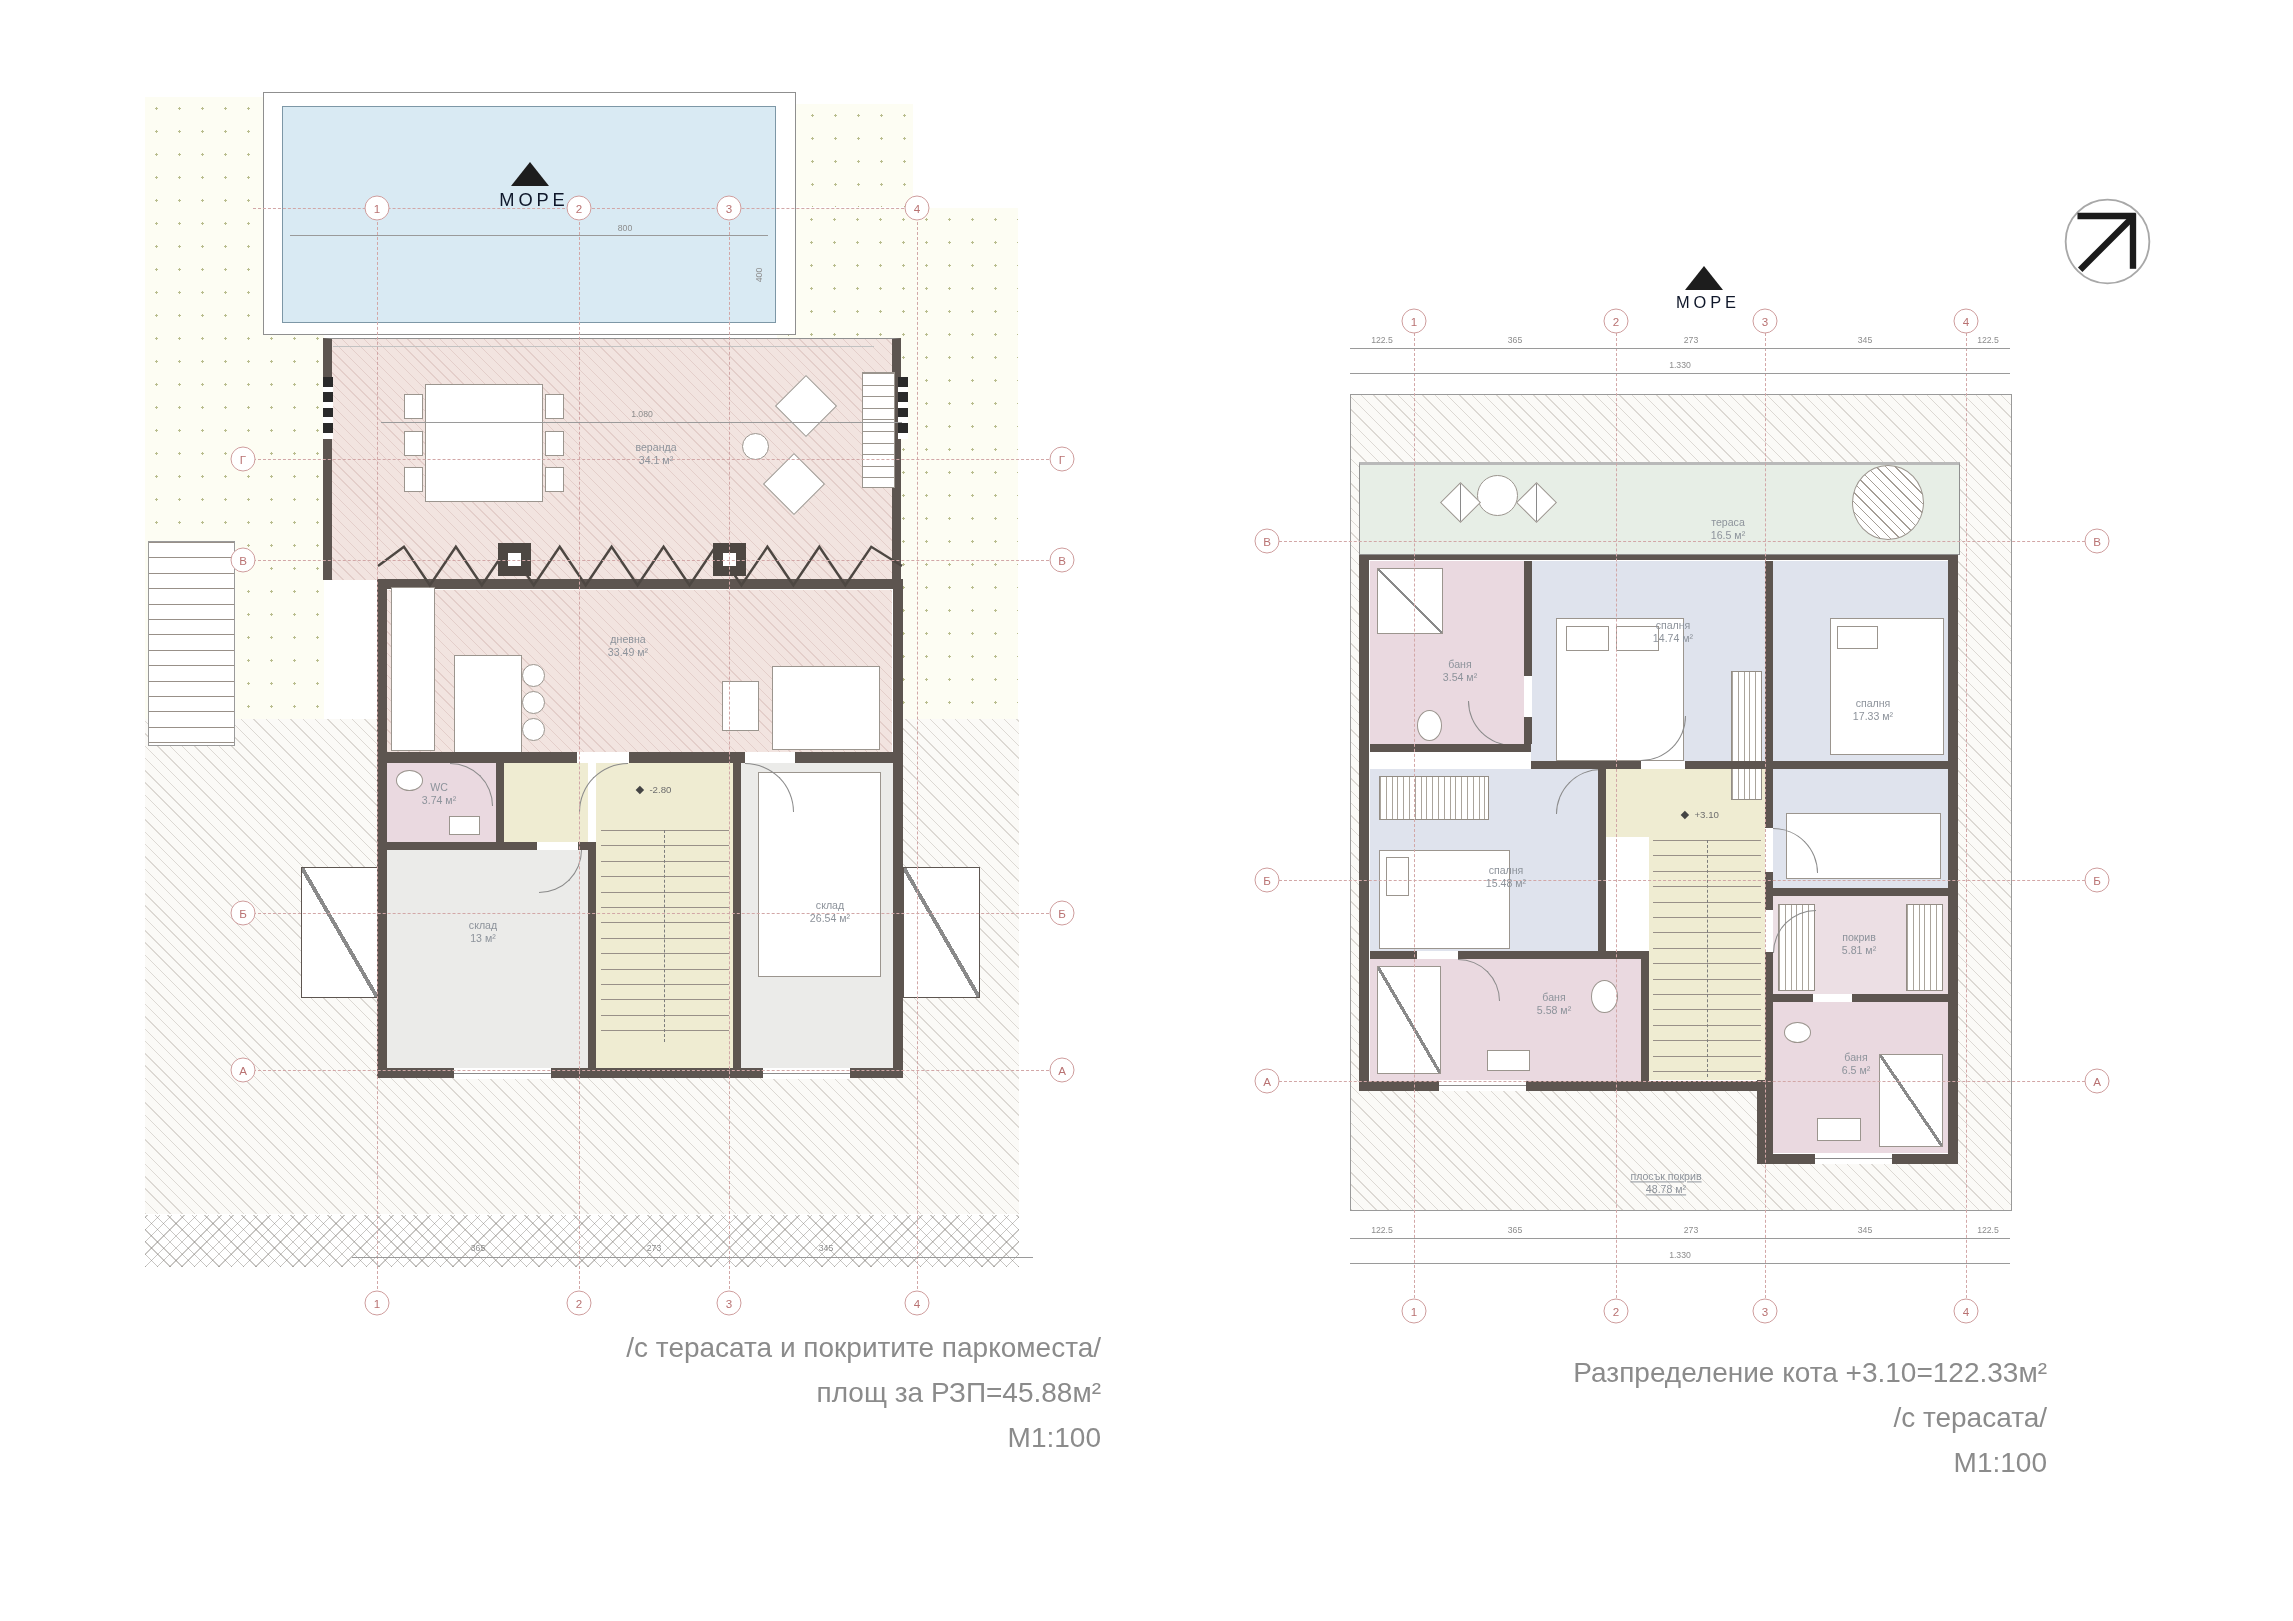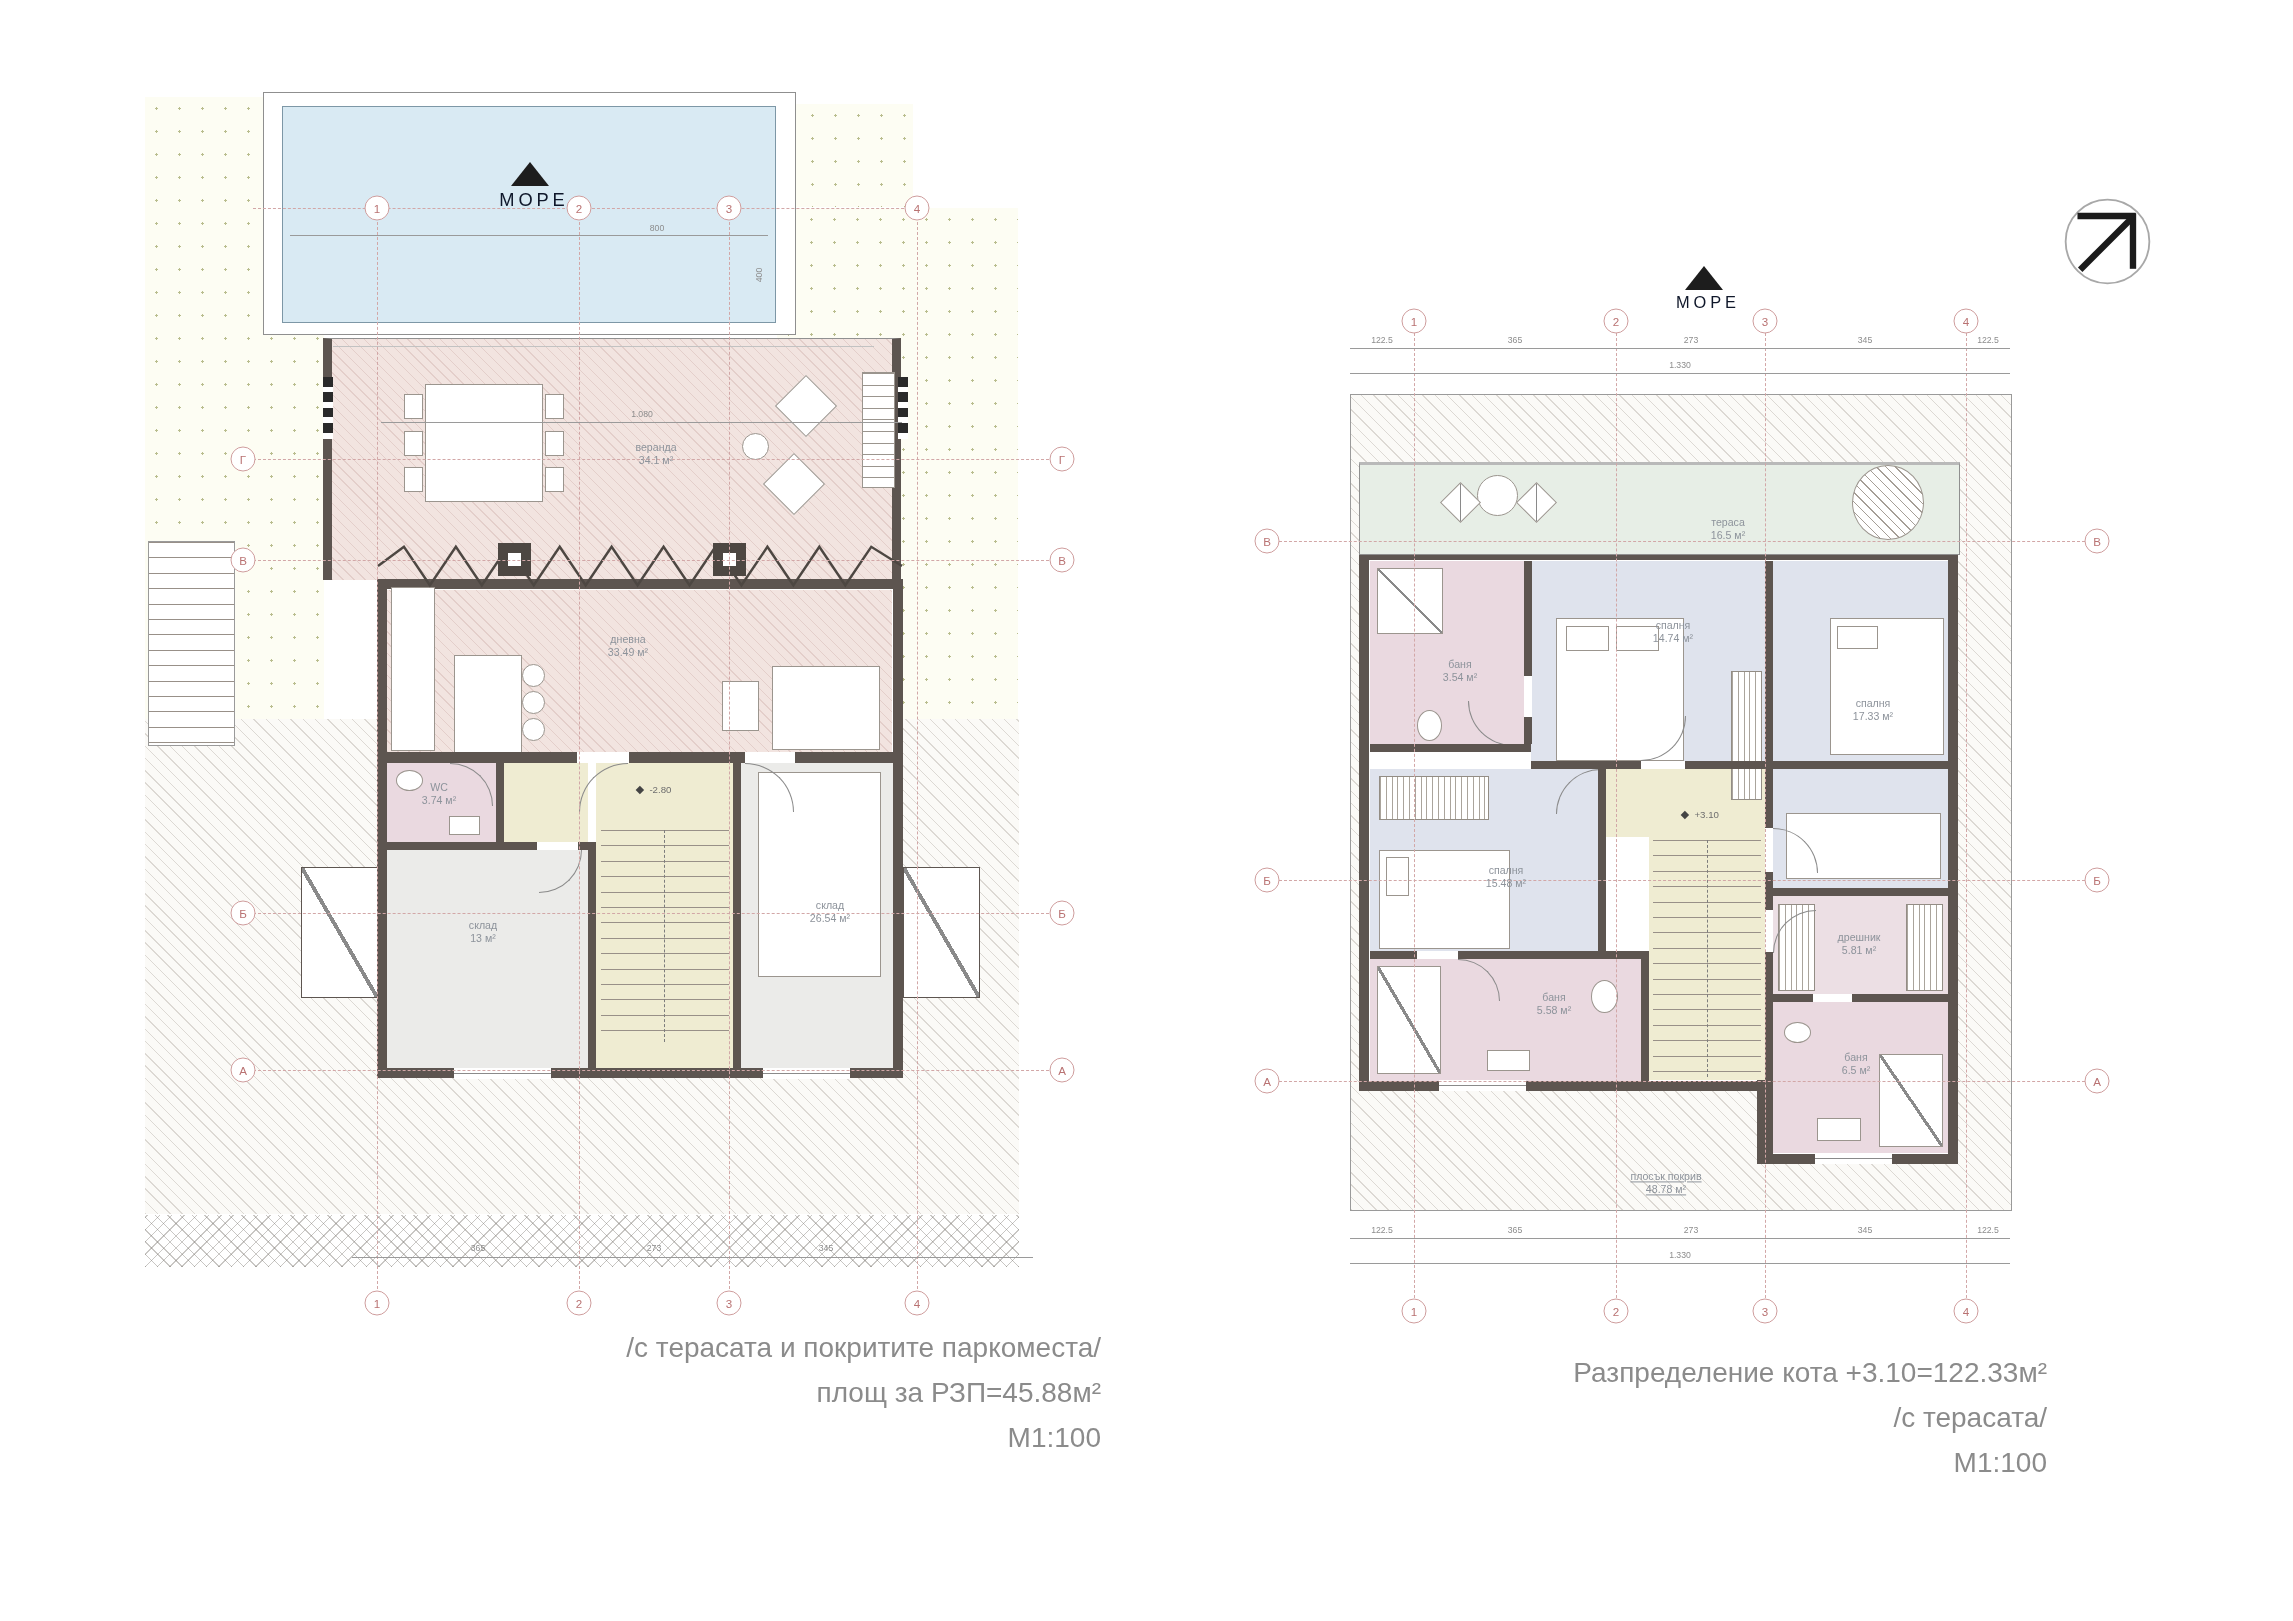--- a/index.html
+++ b/index.html
@@ -53,21 +53,21 @@
   <div class="abs dots" style="left:594px;top:104px;width:319px;height:103px;"></div>
   <div class="abs dots" style="left:777px;top:208px;width:241px;height:512px;"></div>
   <div class="abs hatch" style="left:145px;top:719px;width:874px;height:495px;"></div>
   <div class="abs chev" style="left:145px;top:1215px;width:874px;height:52px;"></div>
 
   <div class="abs treads" style="left:148px;top:541px;width:85px;height:203px;background-color:#fff;border:1px solid #9a9a9a;z-index:5;"></div>
 
   <div class="abs" style="left:263px;top:92px;width:531px;height:241px;background:#fff;border:1.4px solid #8f8f8f;z-index:4;"></div>
   <div class="abs" style="left:282px;top:106px;width:492px;height:215px;background:#d9eaf3;border:1.4px solid #7d97a6;z-index:5;"></div>
   <div class="dimline" style="left:290px;top:235px;width:478px;height:1px;z-index:6;"></div>
-  <span class="dim" style="left:657px;top:228px;">800</span>
+  <span class="dim" style="left:625px;top:228px;">800</span>
   <span class="dim" style="left:759px;top:275px;transform:translate(-50%,-50%) rotate(-90deg);">400</span>
 
   <div class="tri" style="left:530px;top:162px;"></div>
   <div class="sea" style="left:534px;top:189px;">МОРЕ</div>
 
   <div class="room hatchp" style="left:323px;top:338px;width:560px;height:241px;border-left:9.7px solid #5d5550;border-right:9.7px solid #5d5550;border-top:1.9px solid #909090;z-index:7;"></div>
   <div class="abs" style="left:333px;top:346px;width:541px;height:1px;background:#c2c2c2;z-index:9;"></div>
   <div class="abs" style="left:323px;top:377px;width:9.7px;height:62px;background:repeating-linear-gradient(180deg,#2a2a2a 0 9.7px,#fff 9.7px 15.4px);z-index:18;"></div>
   <div class="abs" style="left:898px;top:377px;width:9.7px;height:62px;background:repeating-linear-gradient(180deg,#2a2a2a 0 9.7px,#fff 9.7px 15.4px);z-index:18;"></div>
 
@@ -308,21 +308,21 @@
   </div>
   <div class="lbl" style="left:1506px;top:877px;">
     <span>спалня</span><br>
     <span>15.48 м²</span>
   </div>
   <div class="lbl" style="left:1554px;top:1004px;">
     <span>баня</span><br>
     <span>5.58 м²</span>
   </div>
   <div class="lbl" style="left:1859px;top:944px;">
-    <span>дрешник</span><br>
+    <span>покрив</span><br>
     <span>5.81 м²</span>
   </div>
   <div class="lbl" style="left:1856px;top:1064px;">
     <span>баня</span><br>
     <span>6.5 м²</span>
   </div>
   <div class="lbl" style="left:1666px;top:1183px;text-decoration:underline;">
     <span>плосък покрив</span><br>
     <span>48.78 м²</span>
   </div>

